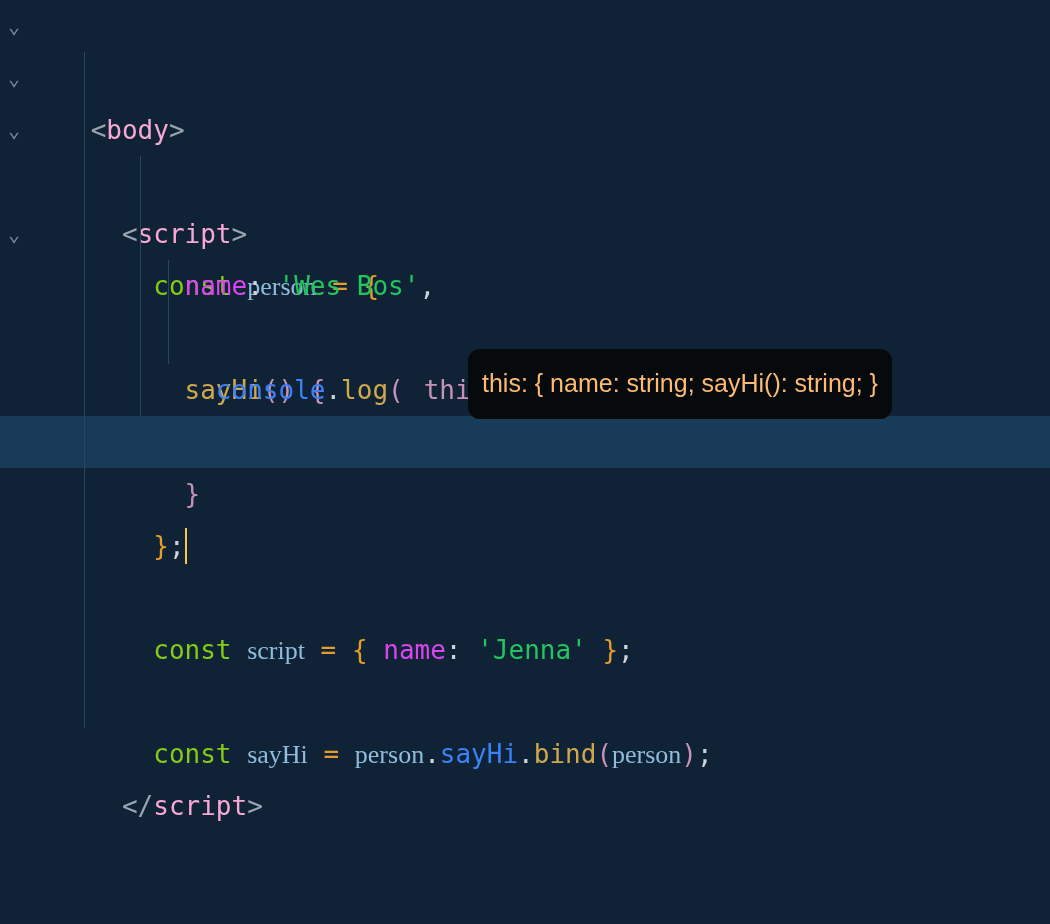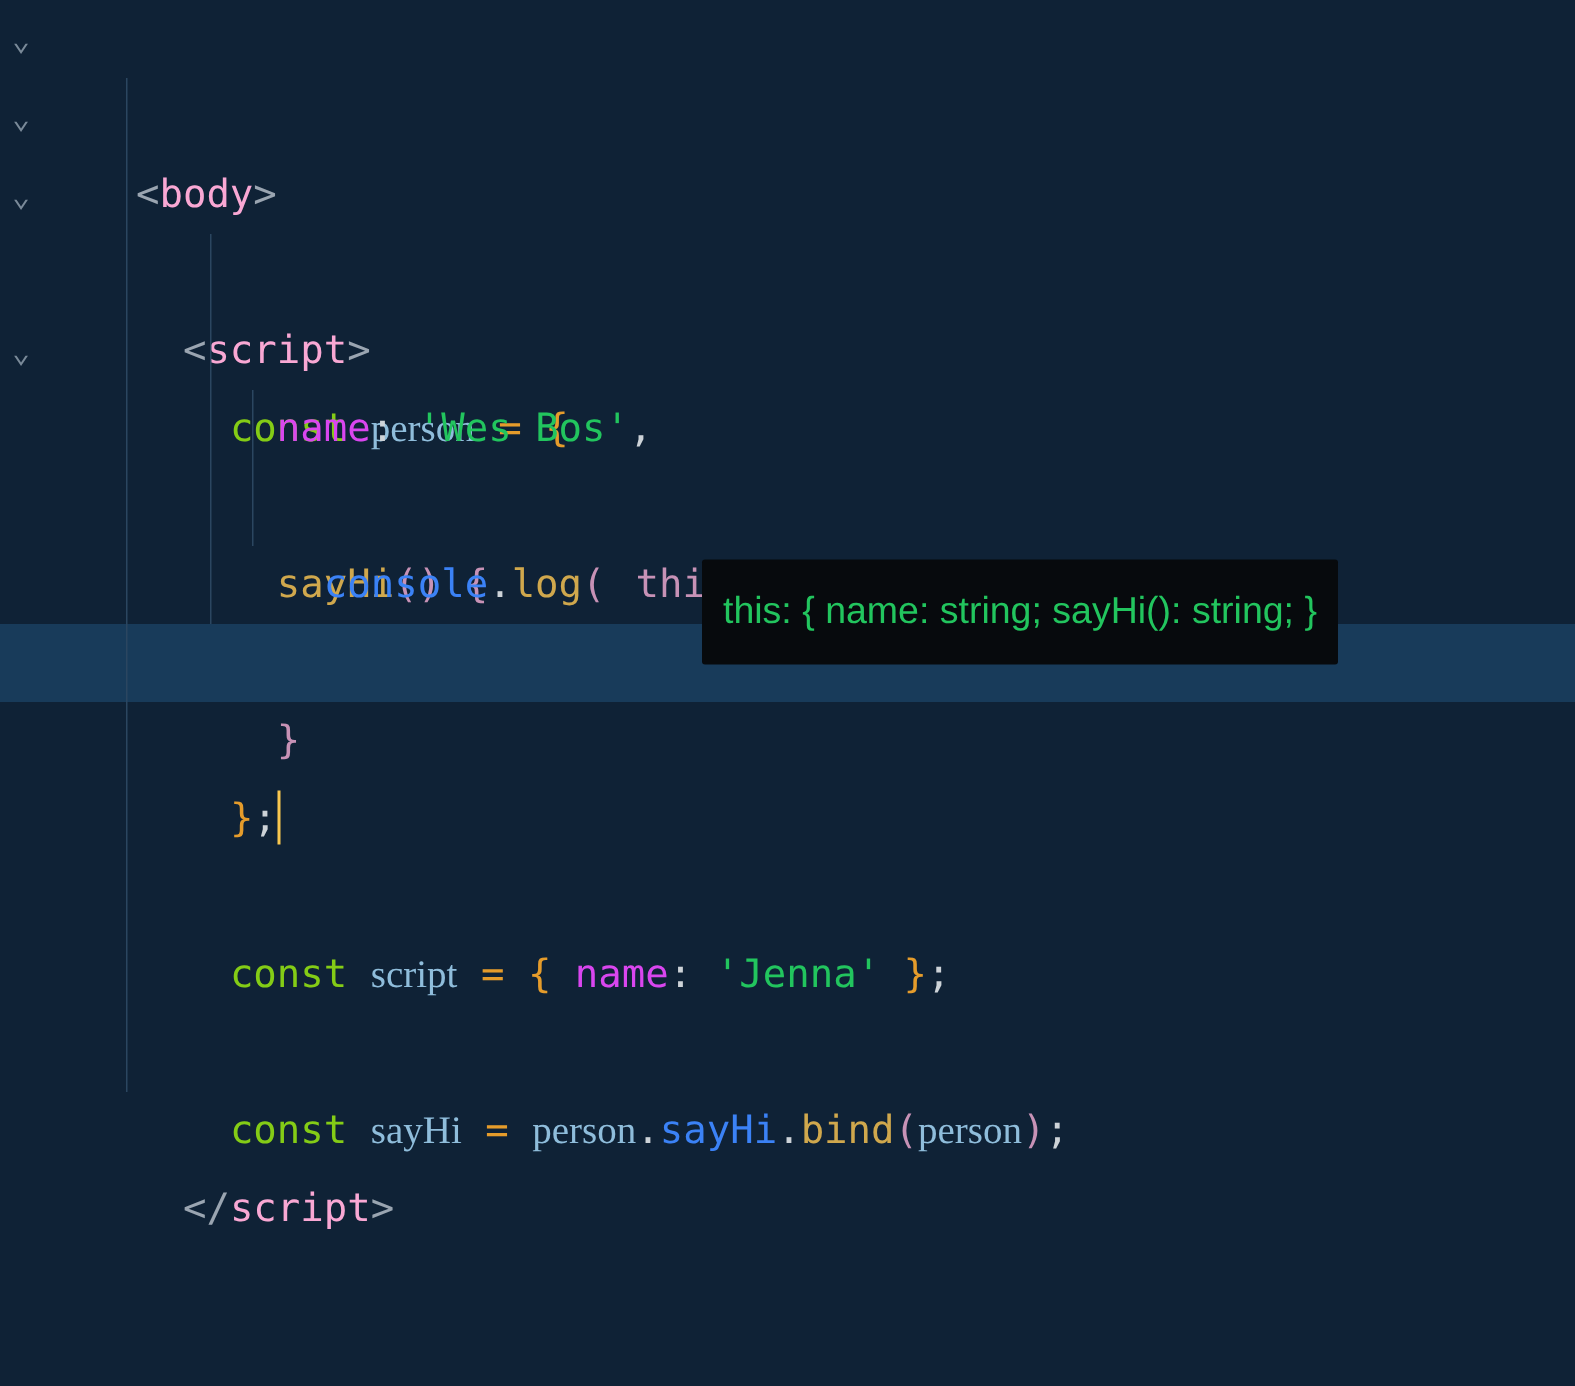--- a/index.html
+++ b/index.html
@@ -89,28 +89,27 @@
     background: #4d5a2f;
     border-radius: 2px;
   }
 
   
   .tooltip {
     position: absolute;
     left: 468px;
     top: 349px;
     background: #070a0d;
-    color: #22c55e;
+    color: #fdba74;
     font-family: -apple-system, BlinkMacSystemFont, "Segoe UI", sans-serif;
     font-size: 25px;
     padding: 8px 14px 10px 14px;
-    border-radius: 2px;
+    border-radius: 12px;
     white-space: pre;
     z-index: 10;
-    margin-top: 24px;
   }
 </style>
 </head>
 <body>
 
 <div class="editor">
 
   <div class="line">
     <span class="gutter gutter-arrow">⌄</span>
     <span><span class="c-angle">&lt;</span><span class="c-tag">body</span><span class="c-angle">&gt;</span></span>

